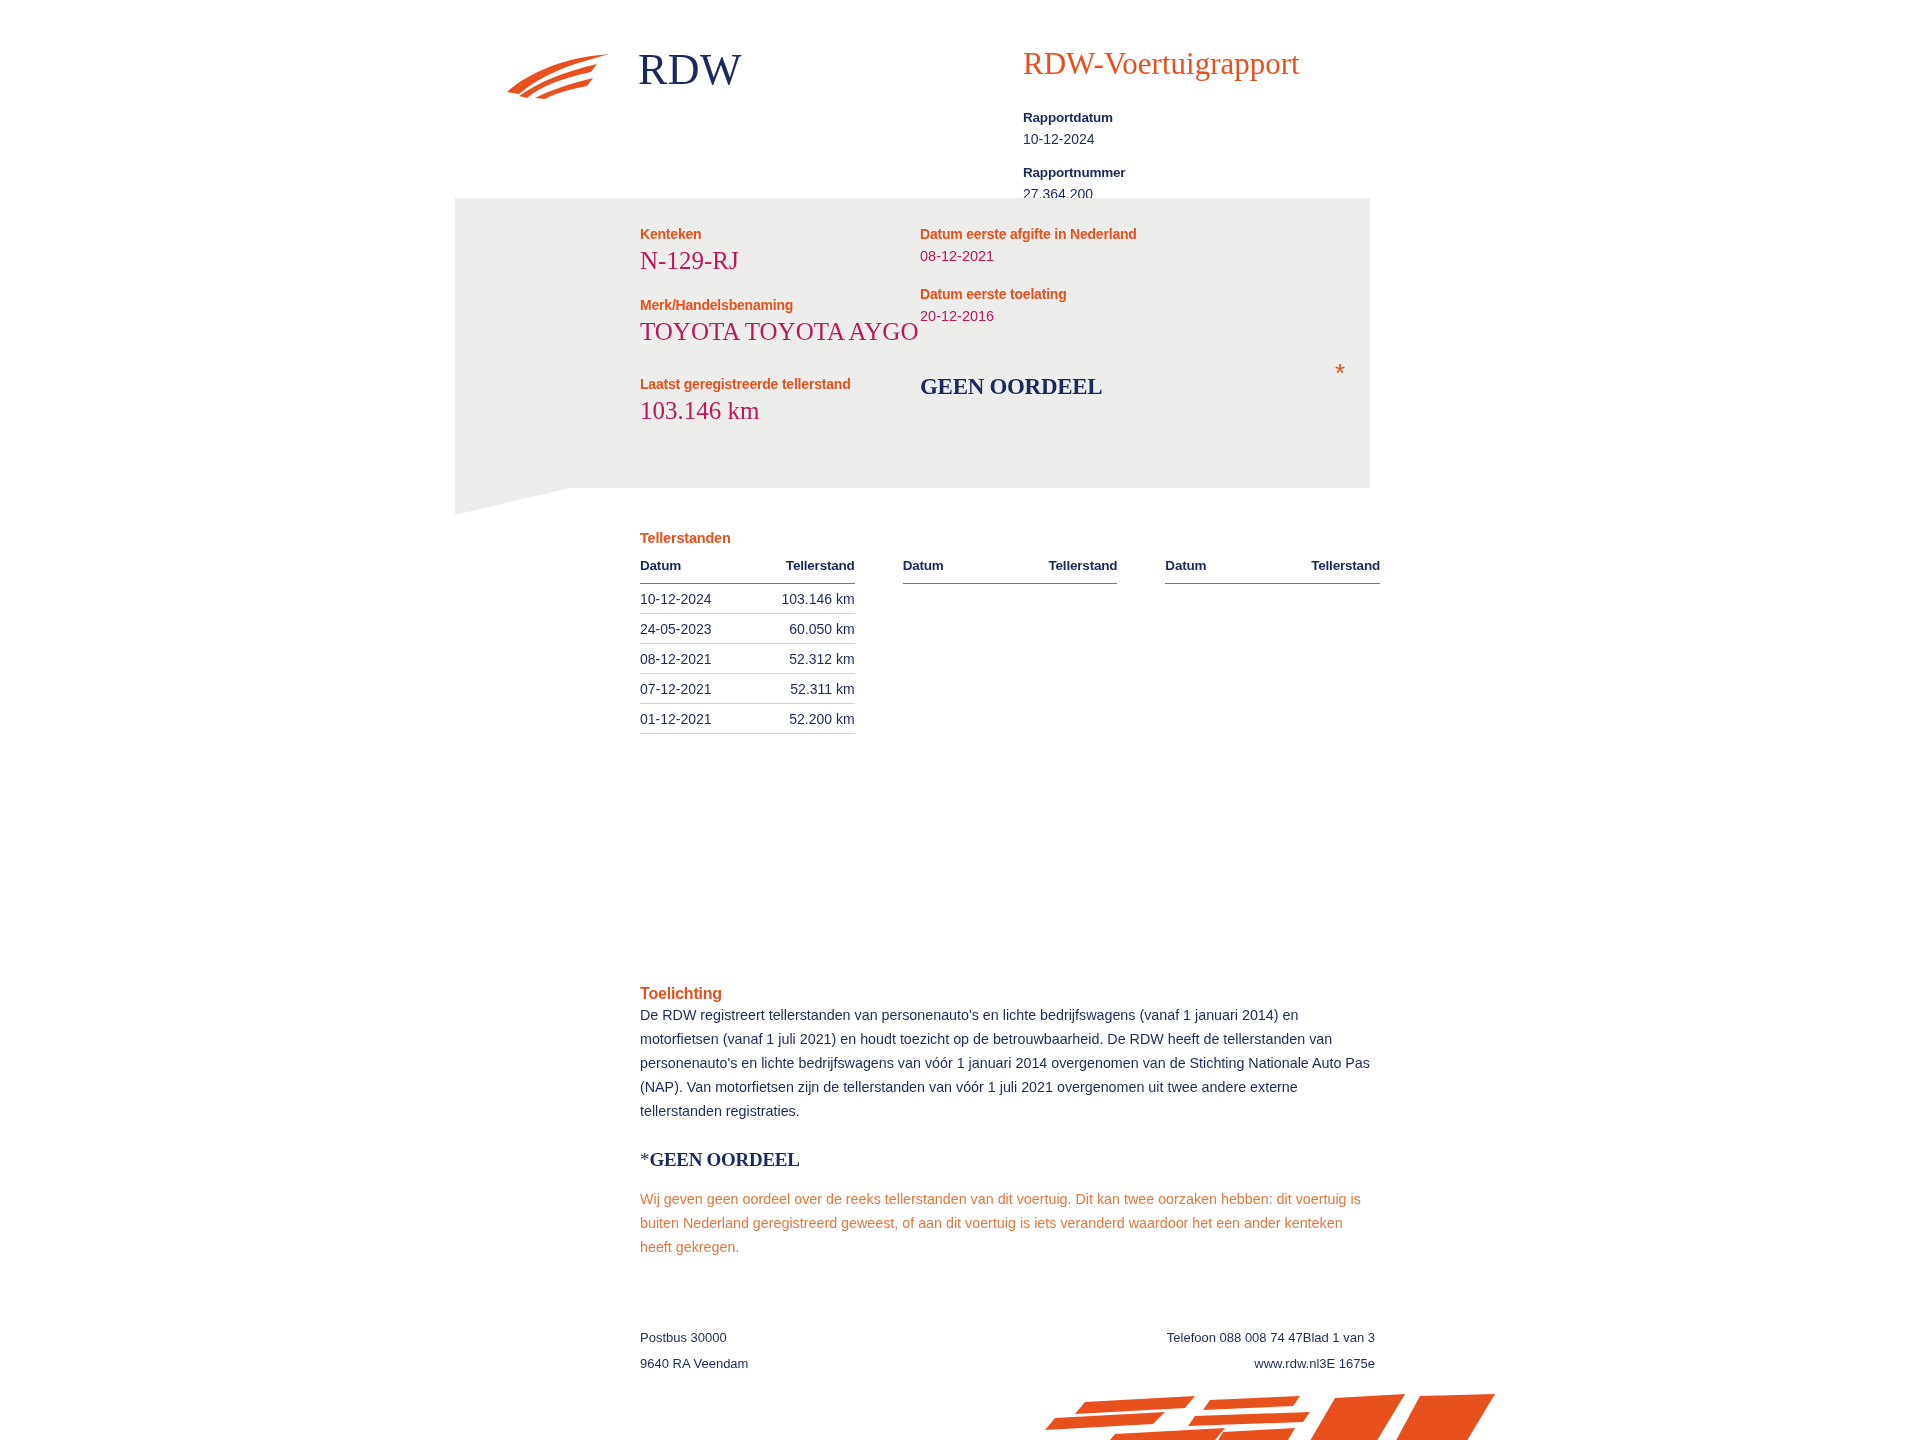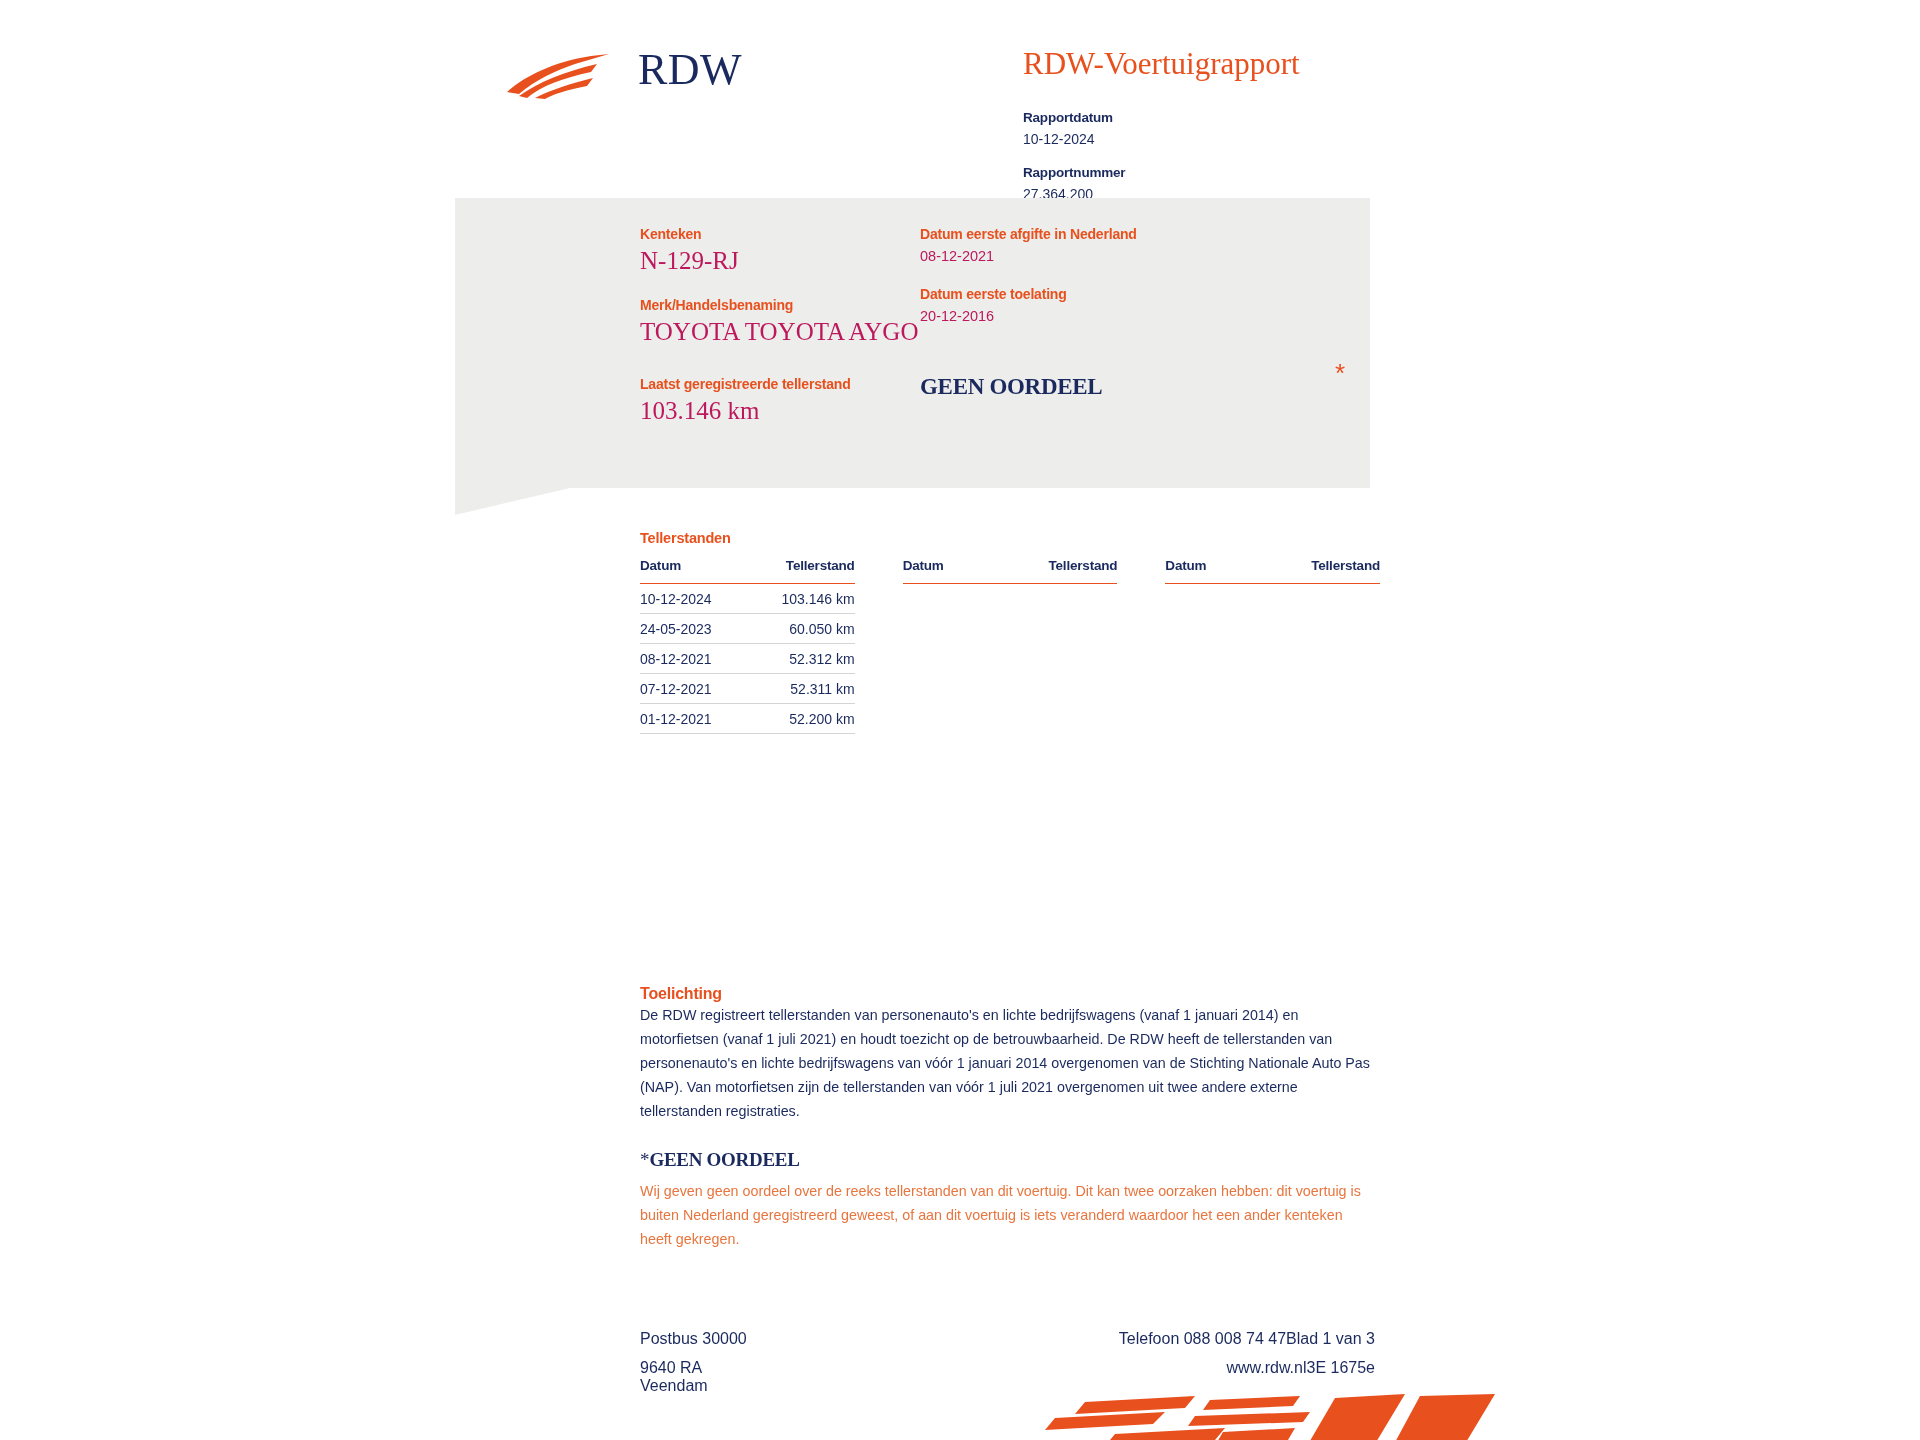--- a/index.html
+++ b/index.html
@@ -202,34 +202,34 @@
   }
   .verdict-head {
     margin-top: 26px;
     font-size: 19px;
     color: #1b2a5e;
     font-family: "Liberation Serif", serif;
   }
   .verdict-head .star { color: #1b2a5e; font-weight: normal; }
   .verdict-head .lbl { font-weight: bold; letter-spacing: -0.3px; }
   .verdict-body {
-    margin-top: 8px;
+    margin-top: 16px;
     font-size: 14.3px;
     line-height: 1.68;
     color: #e8753e;
     width: 730px;
   }
 
   
   .footer {
     position: absolute;
     left: 640px;
     top: 1330px;
     width: 735px;
-    font-size: 16px;
+    font-size: 13px;
     color: #1b2a5e;
   }
   .footer-row {
     display: flex;
     margin-bottom: 11px;
   }
   .f-c1 { width: 125px; }
   .f-c2 { flex: 1; text-align: right; }
   .f-c3 { text-align: left; white-space: nowrap; }
 

